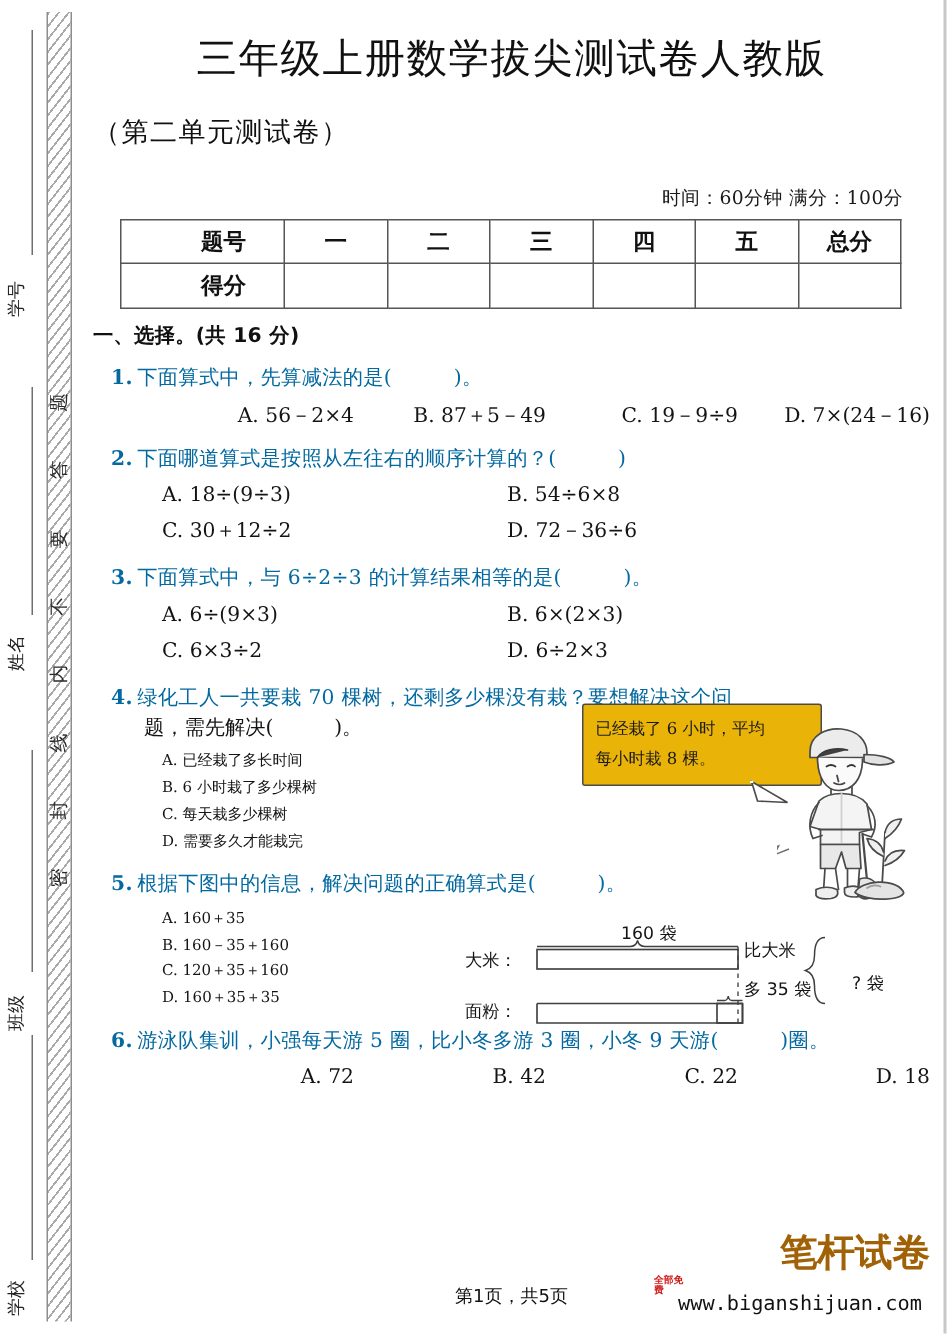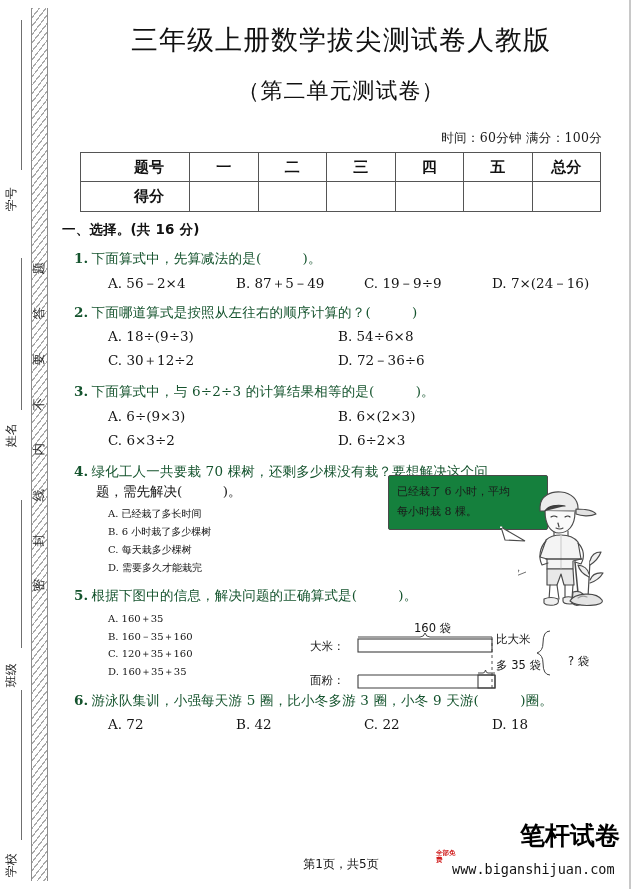--- a/index.html
+++ b/index.html
@@ -109,22 +109,22 @@
     text-align: center;
     font-family: "DejaVu Serif", "Liberation Serif", serif;
     font-size: 27px;
     font-weight: normal;
     letter-spacing: 1px;
     line-height: 1.2;
     color: #111;
   }
   .title-sub {
     margin: 20px 0 0 0;
-    text-align: center;
-    font-size: 22px;
+    text-align: left;
+    font-size: 18px;
     font-weight: normal;
     letter-spacing: 1px;
     color: #111;
   }
 
   
   .meta-line {
     margin: 24px 18px 4px 0;
     text-align: right;
     font-size: 12.5px;
@@ -165,21 +165,21 @@
   
   .q-block {
     margin: 9px 0 0 0;
     position: relative;
   }
   .q-stem {
     font-size: 13.5px;
     line-height: 1.5;
     padding-left: 34px;
     text-indent: -22px;
-    color: #14532d;
+    color: #0369a1;
     letter-spacing: 0.2px;
   }
   .q-num {
     font-weight: bold;
     font-family: "DejaVu Serif", "Liberation Serif", serif;
     margin-right: 3px;
   }
   .q-stem-cont {
     font-size: 13.5px;
     line-height: 1.5;
@@ -187,20 +187,21 @@
     color: #141414;
   }
 
   .opts-row {
     display: flex;
     padding-left: 46px;
     margin-top: 5px;
     font-size: 13.5px;
     line-height: 1.45;
     color: #141414;
+    text-align: right;
   }
   .opts-row.row4 .opt { width: 130px; }
   .opt-stack {
     padding-left: 46px;
     margin-top: 4px;
   }
   .opt-stack .opt {
     font-size: 10px;
     line-height: 1.78;
     color: #141414;
@@ -232,21 +233,21 @@
     position: absolute;
     left: 0; top: 0;
     width: 160px;
     box-sizing: border-box;
     border: 1.2px solid #4a4a4a;
     border-radius: 2px;
     padding: 6px 7px 7px 8px;
     font-size: 11px;
     line-height: 1.85;
     color: #1a1a1a;
-    background: #15803d;
+    background: #eab308;
   }
   .bubble-tail {
     position: absolute;
     left: 112px; top: 51px;
     width: 26px; height: 16px;
   }
   .boy-svg { position: absolute; right: -4px; top: 10px; }
 
   
   .q5-wrap { position: relative; }
@@ -281,21 +282,21 @@
     bottom: 0;
     width: 186px;
     height: 54px;
   }
   .brand-cn {
     position: absolute;
     right: 0; top: 0;
     font-family: Liberation Sans, sans-serif;
     font-size: 25px;
     font-weight: bold;
-    color: #000000;
+    color: #a16207;
     letter-spacing: 0px;
     line-height: 1;
   }
   .brand-free {
     position: absolute;
     left: 2px; top: 27px;
     font-family: "DejaVu Sans", "Liberation Sans", sans-serif;
     font-size: 6.5px;
     font-weight: bold;
     color: #d01b1b;

